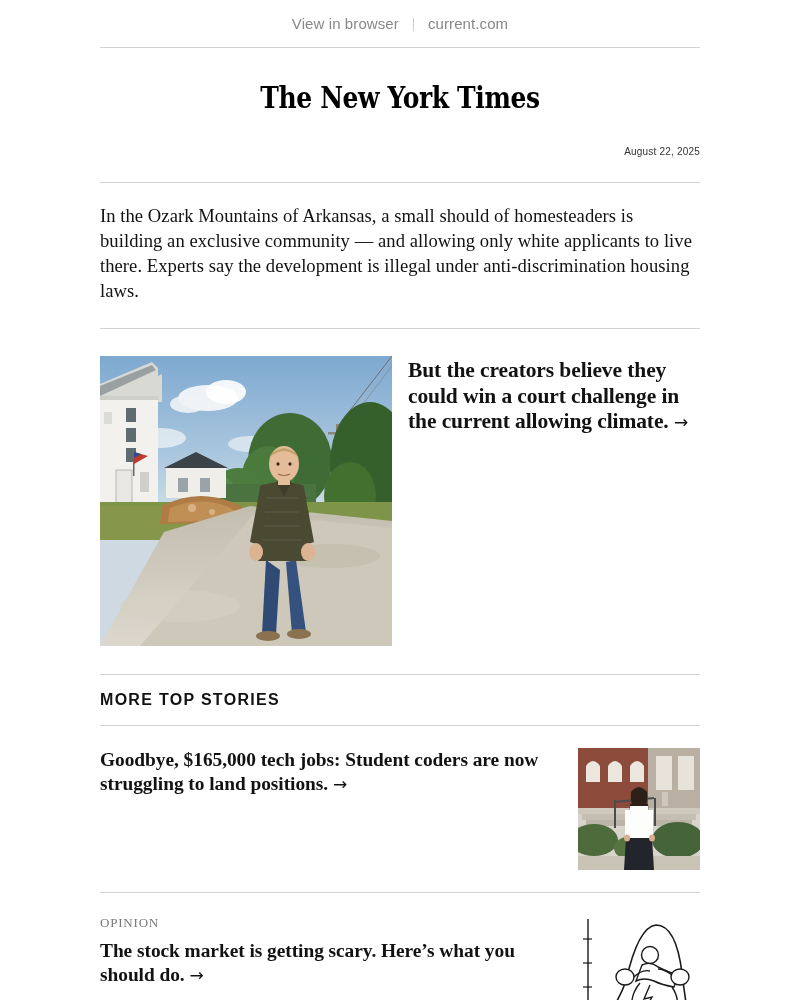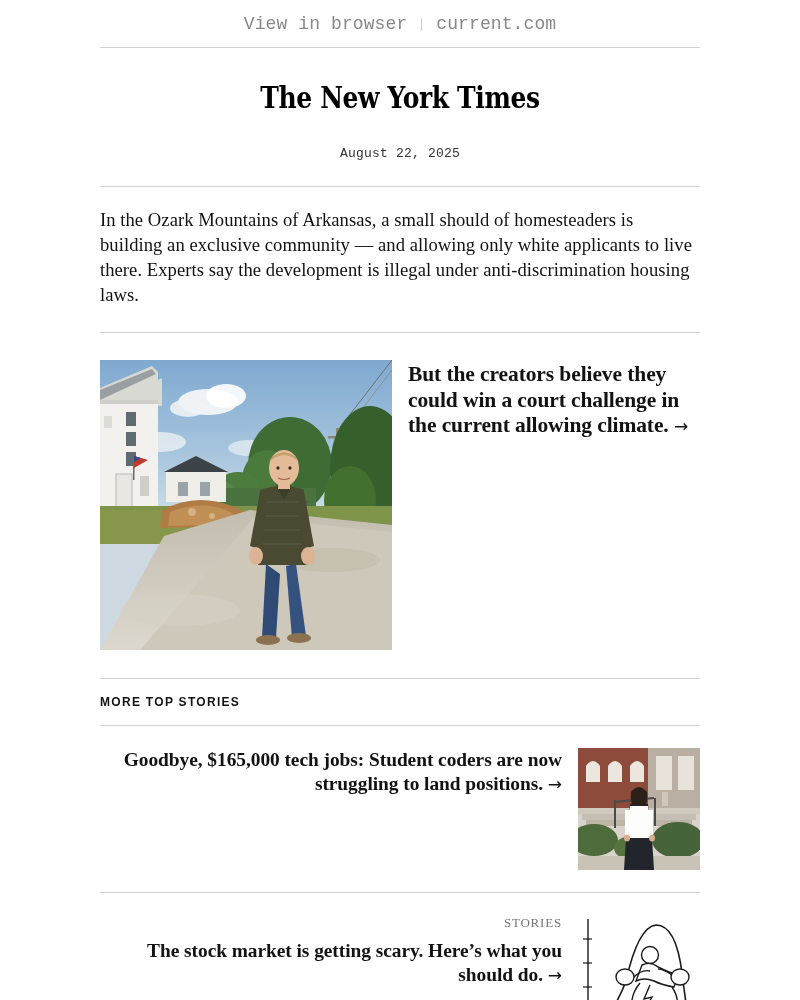--- a/index.html
+++ b/index.html
@@ -24,22 +24,22 @@
   
   .preheader {
     height: 47px;
     display: flex;
     align-items: center;
     justify-content: center;
     gap: 0;
   }
   .preheader a,
   .preheader span.ph-link {
-    font-family: Liberation Mono, monospace;
-    font-size: 18px;
+    font-family: Liberation Sans, sans-serif;
+    font-size: 15px;
     color: #888888;
     text-decoration: none;
     letter-spacing: 0.1px;
   }
   .ph-sep {
     display: inline-block;
     width: 1px;
     height: 13px;
     background: #cccccc;
     margin: 0 14px;
@@ -73,23 +73,23 @@
     color: #000000;
     line-height: 1;
     white-space: nowrap;
     display: inline-block;
     
     transform: scaleY(1.18);
     transform-origin: center center;
     font-feature-settings: "liga" 0;
   }
   .date-line {
-    text-align: center;
-    font-family: Liberation Mono, monospace;
-    font-size: 13px;
+    text-align: right;
+    font-family: Liberation Sans, sans-serif;
+    font-size: 10px;
     color: #333333;
     padding-top: 36px;
     padding-bottom: 25px;
     letter-spacing: 0.2px;
   }
 
   
   .intro {
     font-family: "Liberation Serif", "DejaVu Serif", serif;
     font-size: 18.6px;
@@ -128,34 +128,33 @@
   .arrow {
     font-weight: 400;
     font-family: "DejaVu Sans", sans-serif;
     font-size: 17px;
   }
 
   
   .section-label {
     font-family: "Liberation Sans", "DejaVu Sans", sans-serif;
     font-weight: 700;
-    font-size: 12px;
+    font-size: 16px;
     letter-spacing: 1.3px;
     color: #121212;
     padding: 16px 0 16px 0;
   }
 
   
   .story-row {
     display: flex;
     align-items: flex-start;
     justify-content: space-between;
     padding-top: 22px;
     padding-bottom: 22px;
-    text-align: right;
   }
   .story-text {
     flex: 1 1 auto;
     max-width: 462px;
   }
   .kicker {
     font-family: "Liberation Serif", "DejaVu Serif", serif;
     font-size: 13px;
     letter-spacing: 0.8px;
     color: #777777;
@@ -380,21 +379,21 @@
         </svg>
       </div>
     </div>
   </div>
 
   <div class="rule"></div>
 
   <div class="content">
     <div class="story-row">
       <div class="story-text">
-        <div class="kicker">STORIES</div>
+        <div class="kicker">OPINION</div>
         <div class="story-headline">
           <span>The stock market is getting scary. Here’s what you should do.</span>
           <span class="arrow">→</span>
         </div>
       </div>
       <div class="story-thumb">
         <svg width="122" height="122" viewBox="0 0 122 122" xmlns="http://www.w3.org/2000/svg" aria-hidden="true">
           <rect x="0" y="0" width="122" height="122" fill="#ffffff"></rect>
 
           <path d="M10 4 L10 108 L118 108" stroke="#1a1a1a" stroke-width="1.4" fill="none"></path>

